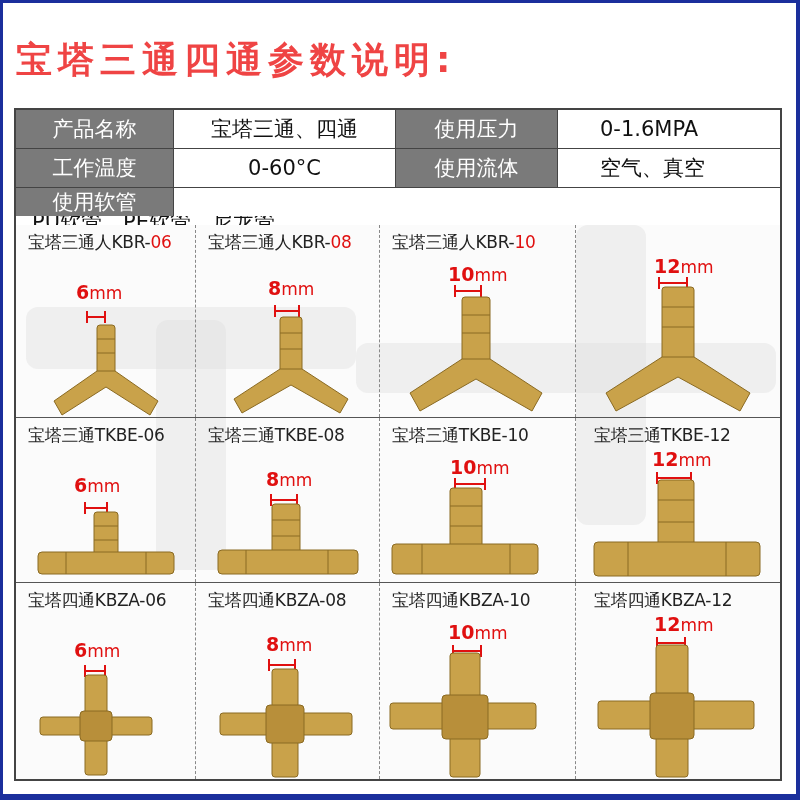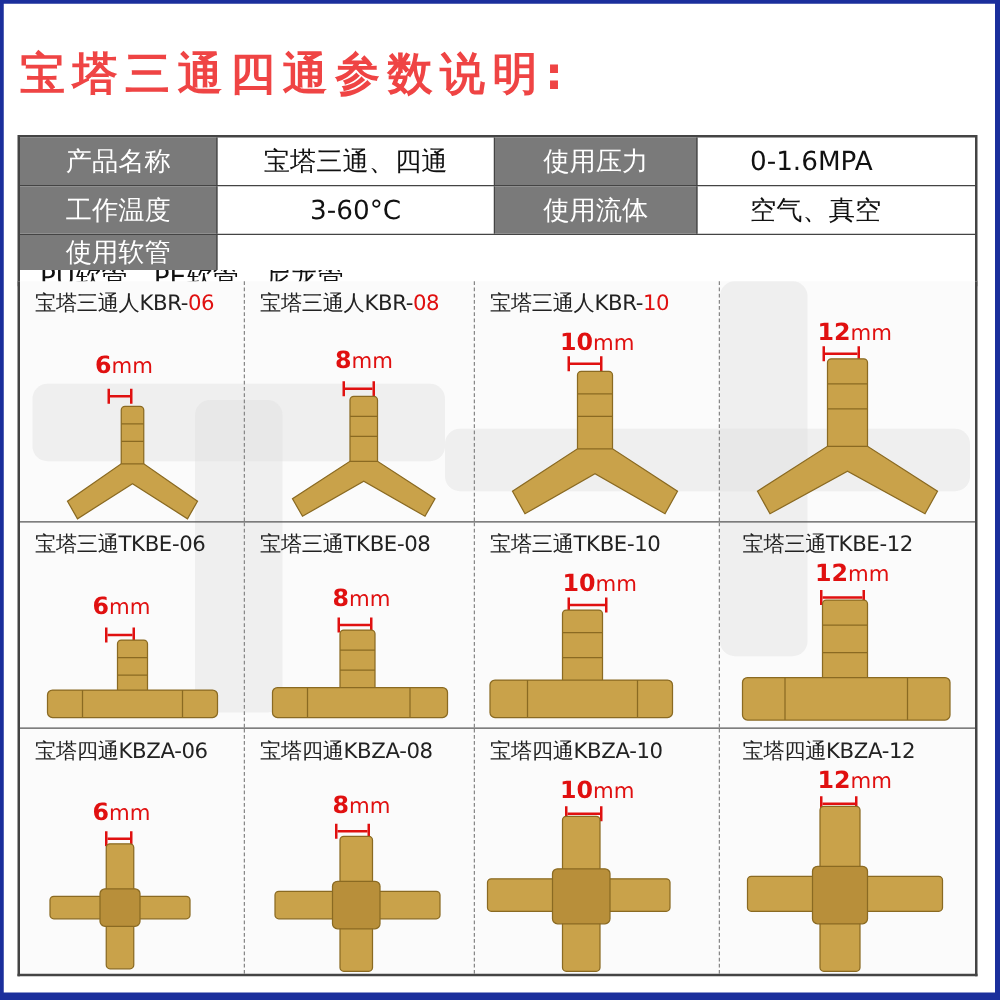--- a/index.html
+++ b/index.html
@@ -69,21 +69,21 @@
 
 <div class="specs">
   <div class="spec-row">
     <div class="cell lab c1">产品名称</div>
     <div class="cell c2">宝塔三通、四通</div>
     <div class="cell lab c3">使用压力</div>
     <div class="cell c4">0-1.6MPA</div>
   </div>
   <div class="spec-row">
     <div class="cell lab c1">工作温度</div>
-    <div class="cell c2">3-60°C</div>
+    <div class="cell c2">0-60°C</div>
     <div class="cell lab c3">使用流体</div>
     <div class="cell c4">空气、真空</div>
   </div>
   <div class="spec-row">
     <div class="cell lab c1">使用软管</div>
     <div class="cell cwide">PU软管、PE软管、尼龙管</div>
   </div>
 </div>
 
 <div class="grid">

